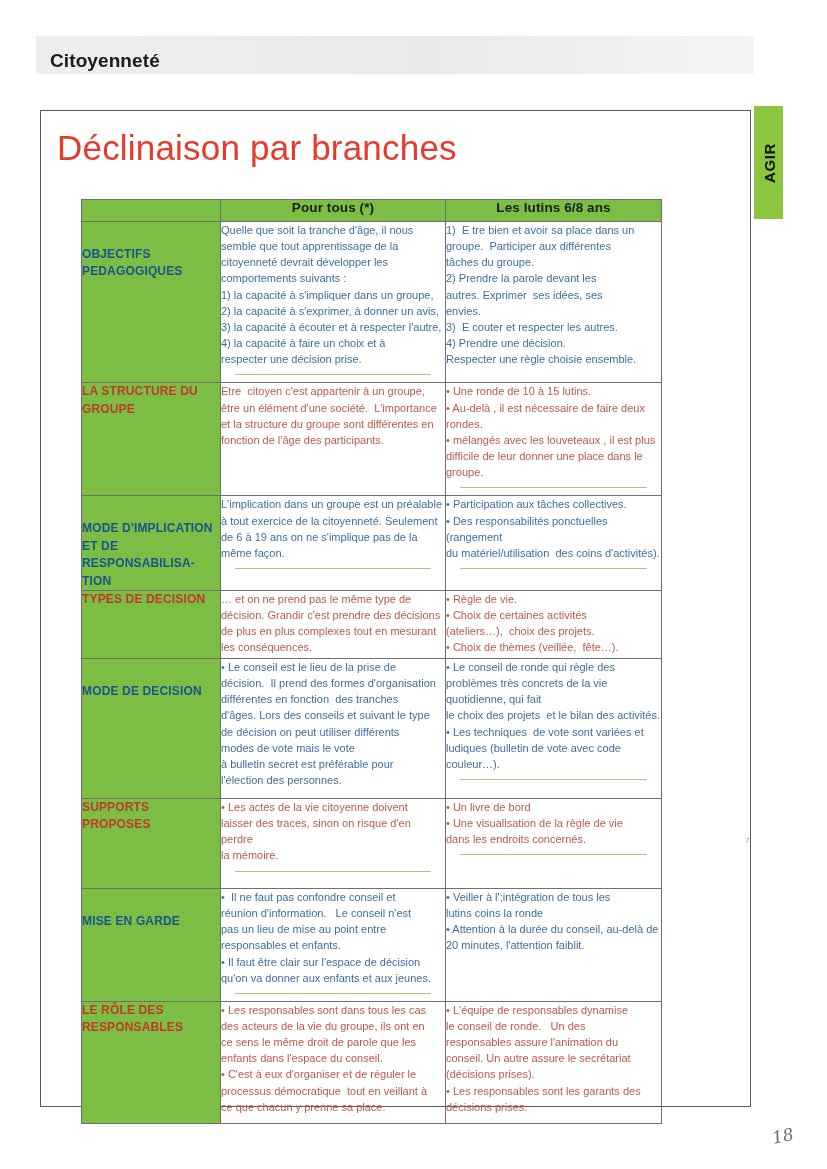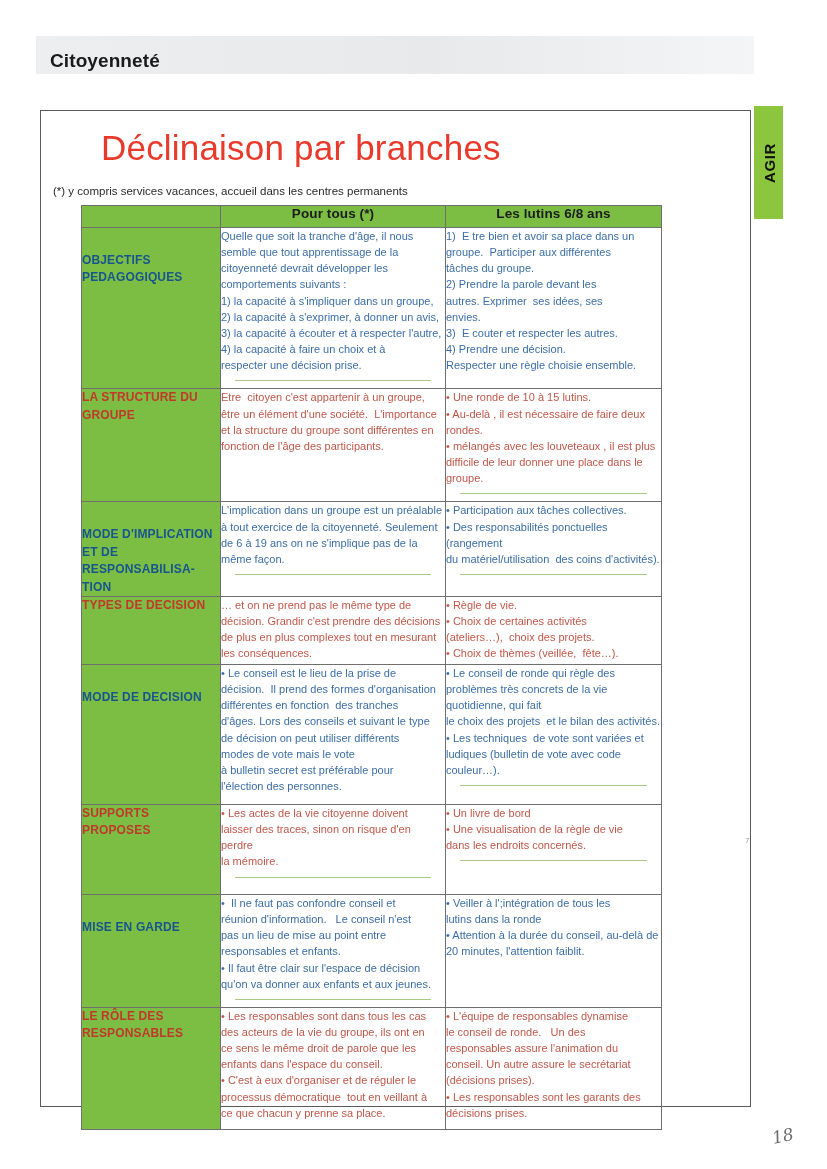--- a/index.html
+++ b/index.html
@@ -71,36 +71,35 @@
   
   #doc-title {
     position: absolute;
     left: 16px;
     top: 17px;
     font-size: 35px;
     color: #E8392B;
     font-weight: normal;
     letter-spacing: .2px;
     white-space: nowrap;
-    margin-left: 44px;
   }
   #doc-subtitle {
     position: absolute;
     left: 12px;
     top: 74px;
     font-size: 11.5px;
     color: #2b2b2b;
     white-space: nowrap;
   }
 
   
   #matrix {
     position: absolute;
     left: 40px;
-    top: 94px;
+    top: 88px;
     width: 580px;
     border-collapse: collapse;
     table-layout: fixed;
   }
   #matrix col.c-label { width: 139px; }
   #matrix col.c-all   { width: 225px; }
   #matrix col.c-lutin { width: 216px; }
 
   #matrix th, #matrix td {
     vertical-align: top;
@@ -178,21 +177,20 @@
 <div id="header-band"></div>
 <div id="header-title">Citoyenneté</div>
 
 <div id="agir-tab">
   <span id="agir-label">AGIR</span>
 </div>
 
 <div id="page-frame">
 
   <div id="doc-title">Déclinaison par branches</div>
-  <div id="doc-subtitle">(*) y compris services vacances, accueil dans les centres permanents</div>
 
   <table id="matrix">
     <colgroup>
       <col class="c-label">
       <col class="c-all">
       <col class="c-lutin">
     </colgroup>
     <thead>
       <tr>
         <th class="blank-head"></th>
@@ -362,21 +360,21 @@
               <div class="cell-line">pas un lieu de mise au point entre</div>
               <div class="cell-line">responsables et enfants.</div>
               <div class="cell-line">• Il faut être clair sur l'espace de décision</div>
               <div class="cell-line">qu'on va donner aux enfants et aux jeunes.</div>
             </div>
             <div class="divider"></div>
           </td>
           <td class="body-cell blue">
             <div class="cell-block">
               <div class="cell-line">• Veiller à l';intégration de tous les</div>
-              <div class="cell-line">lutins dans la ronde</div>
+              <div class="cell-line">lutins coins la ronde</div>
               <div class="cell-line">• Attention à la durée du conseil, au-delà de</div>
               <div class="cell-line">20 minutes, l'attention faiblit.</div>
             </div>
           </td>
         </tr>
         <tr style="height: 122px; padding-left: 6px;">
           <td class="label-cell">
             <div class="row-label red">LE RÔLE DES RESPONSABLES</div>
           </td>
           <td class="body-cell red">

